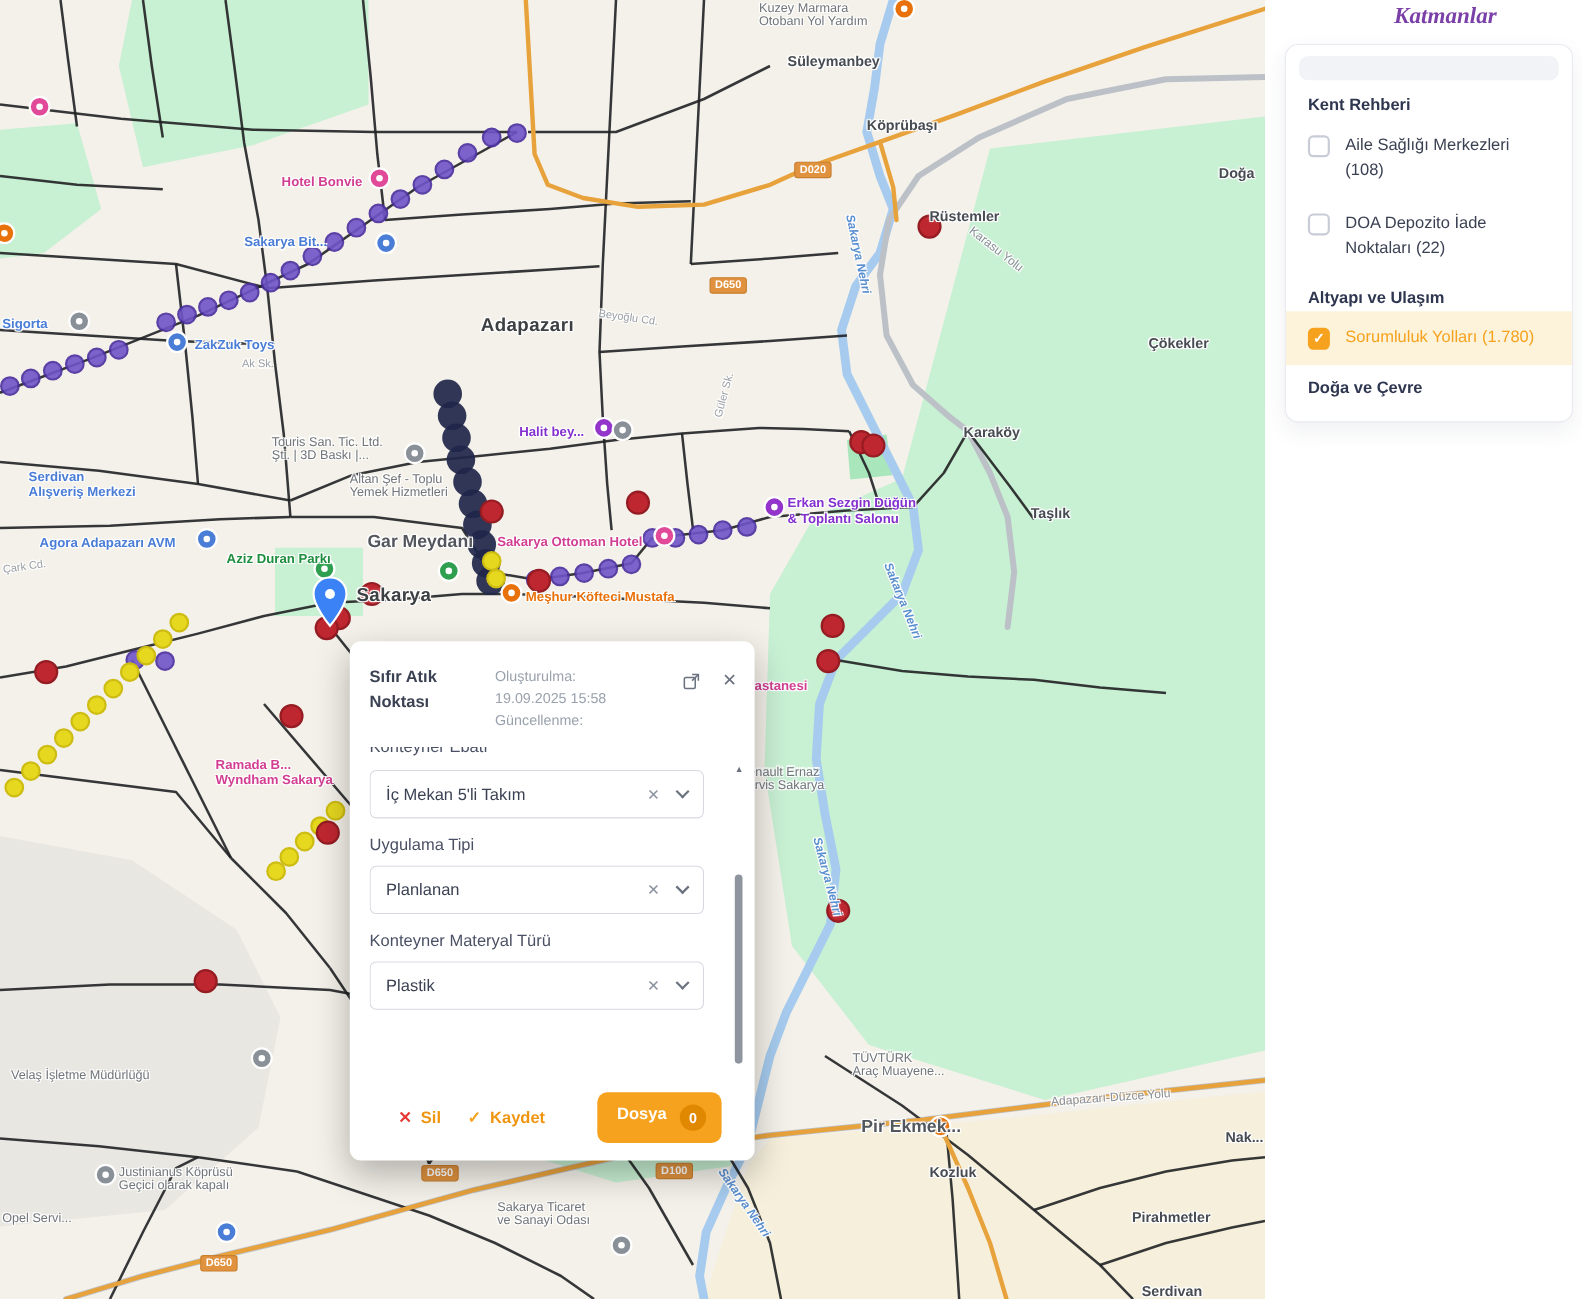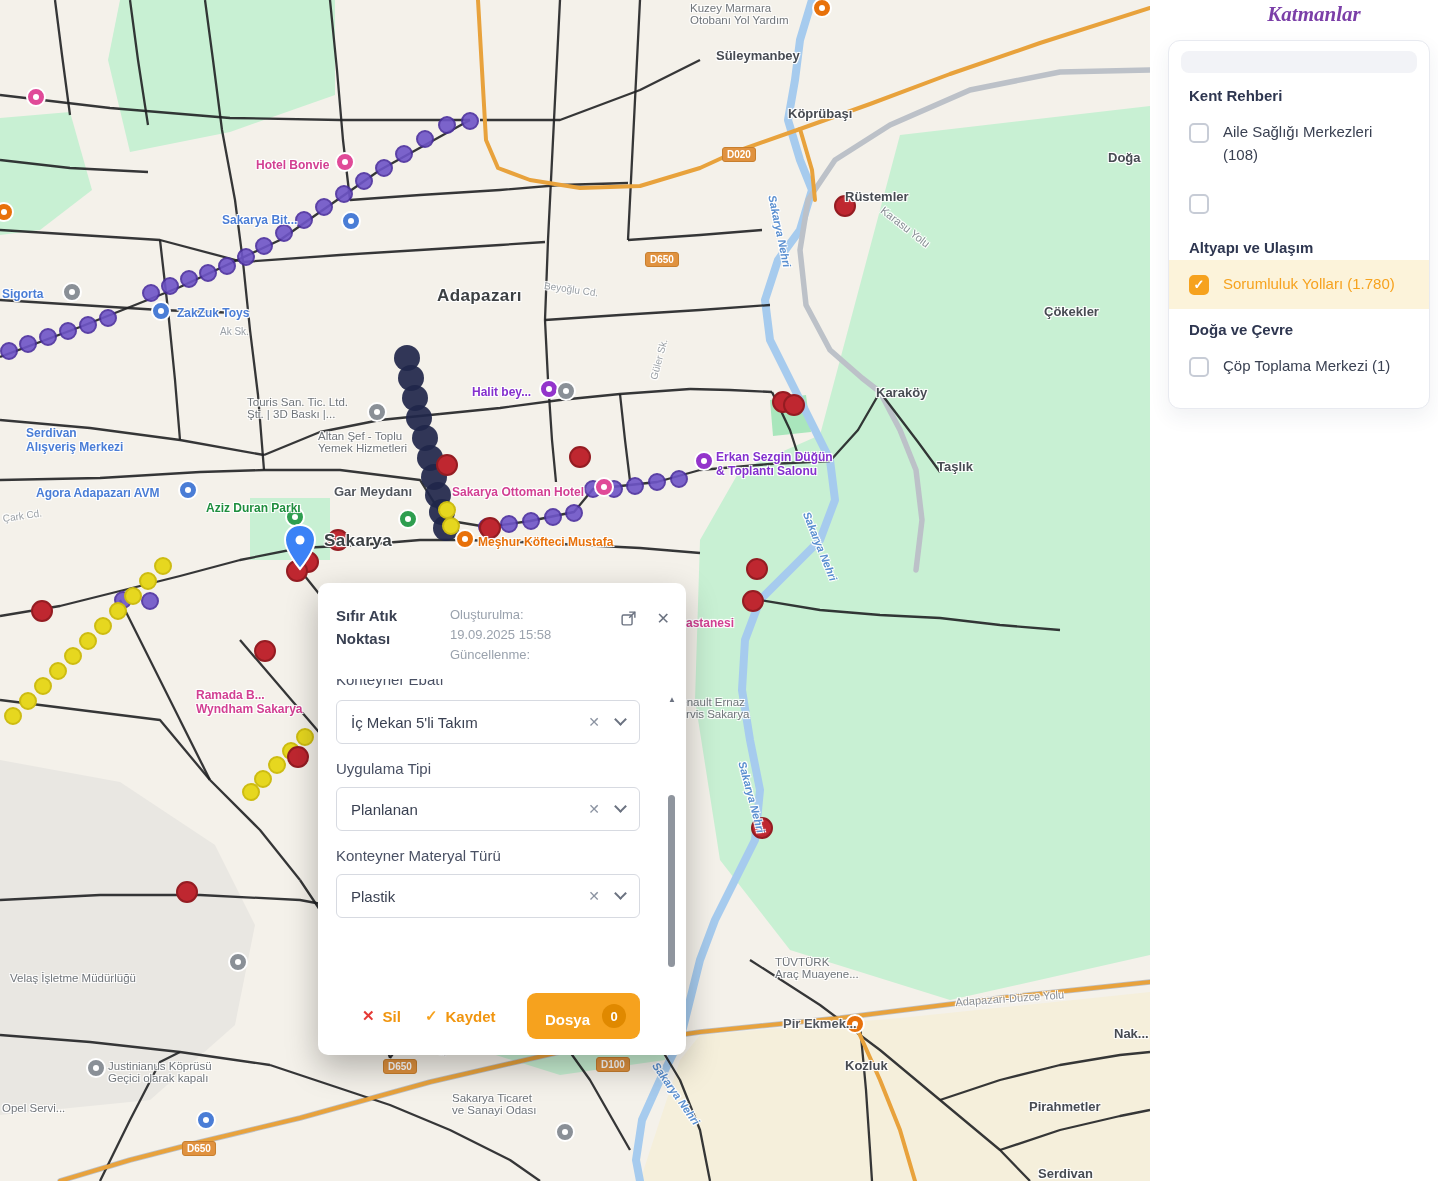--- a/index.html
+++ b/index.html
@@ -19,21 +19,21 @@
   .ml.town { font-size:13px; font-weight:700; color:#474b52; }
   .ml.blue { color:#4a7dd6; font-weight:600; }
   .ml.pink { color:#d23f92; font-weight:600; }
   .ml.green { color:#1e8e3e; font-weight:600; }
   .ml.orange { color:#e8710a; font-weight:600; }
   .ml.purple { color:#8430ce; font-weight:600; }
   .ml.river { color:#5a8fd0; font-style:italic; font-size:11px; font-weight:600; }
   .ml.roadname { color:#8a8f96; font-size:11px; }
   .ml.street { color:#9aa0a6; font-size:10px; font-weight:400; }
   .ml.minor { color:#70757a; font-size:11.5px; }
-  .ml.dark { color:#53575d; font-size:13px; font-weight:700; }
+  .ml.dark { color:#53575d; font-size:16px; font-weight:700; }
   .shield { position:absolute; background:#e0923f; color:#fff;
     font:700 10px "Liberation Sans",sans-serif; padding:1px 4px; border-radius:3px;
     border:1px solid #c87f2e; }
 
   
   .popup { position:absolute; left:318px; top:583px; width:368px; height:472px;
     background:#fff; border-radius:10px; box-shadow:0 12px 32px rgba(0,0,0,.28); z-index:20; }
   .popup-header { display:flex; padding:22px 16px 6px 18px; }
   .popup-title { width:108px; font-size:15px; font-weight:700; color:#3a4152; line-height:1.5; }
   .popup-meta { margin-left:6px; font-size:13px; color:#9aa2ad; line-height:1.55; }
@@ -54,21 +54,21 @@
   .popup-sb .arr { display:block; text-align:center; font-size:8px; color:#6b7280; line-height:10px; }
   .popup-sb .thumb { position:absolute; left:2px; width:7px; top:100px; bottom:4px;
     background:#8f959e; border-radius:4px; }
   .popup-footer { position:absolute; left:0; right:0; bottom:0; height:78px;
     display:flex; align-items:center; padding:0 16px; }
   .txtbtn { display:flex; align-items:center; gap:8px; font-size:15px; font-weight:600;
     color:#f0950f; cursor:pointer; margin-left:24px; }
   .txtbtn:first-child { margin-left:28px; }
   .txtbtn .x { color:#e53935; font-weight:700; }
   .txtbtn .v { color:#f6a21e; font-weight:700; }
-  .filebtn { margin-left:auto; margin-right:30px; display:flex; align-items:flex-end; gap:12px;
+  .filebtn { margin-left:auto; margin-right:14px; display:flex; align-items:flex-start; gap:12px;
     background:#f6a21e; color:#fff; font-size:15px; font-weight:700;
     padding:11px 14px 11px 18px; border-radius:9px; cursor:pointer; }
   .filebtn .badge { width:24px; height:24px; border-radius:50%; background:#e08900;
     display:flex; align-items:center; justify-content:center; font-size:13px; }
 
   
   #side { position:absolute; left:1150px; top:0; width:328px; height:1181px; background:#fff; }
   .side-title { text-align:center; margin-top:2px; font-family:"Liberation Serif",serif;
     font-style:italic; font-weight:700; font-size:21px; color:#7b3fa8; }
   .panel-card { position:absolute; left:18px; top:40px; width:262px;
@@ -424,25 +424,22 @@
   <div class="side-title">Katmanlar</div>
   <div class="panel-card" id="layers-card">
     <div class="panel-strip"></div>
   <div class="sec-head">Kent Rehberi</div>
       <div class="row">
         <span class="cb"></span>
         <span class="lbl">Aile Sağlığı Merkezleri (108)</span>
       </div>
       <div class="row">
         <span class="cb"></span>
+        <span class="lbl">DOA Depozito İade Noktaları (22)</span>
       </div>
       <div class="sec-head">Altyapı ve Ulaşım</div>
       <div class="row hl">
         <span class="cb on">✓</span>
         <span class="lbl">Sorumluluk Yolları (1.780)</span>
       </div>
       <div class="sec-head">Doğa ve Çevre</div>
-      <div class="row">
-        <span class="cb"></span>
-        <span class="lbl">Çöp Toplama Merkezi (1)</span>
-      </div>
     </div>
 </div>
 
 </body></html>

